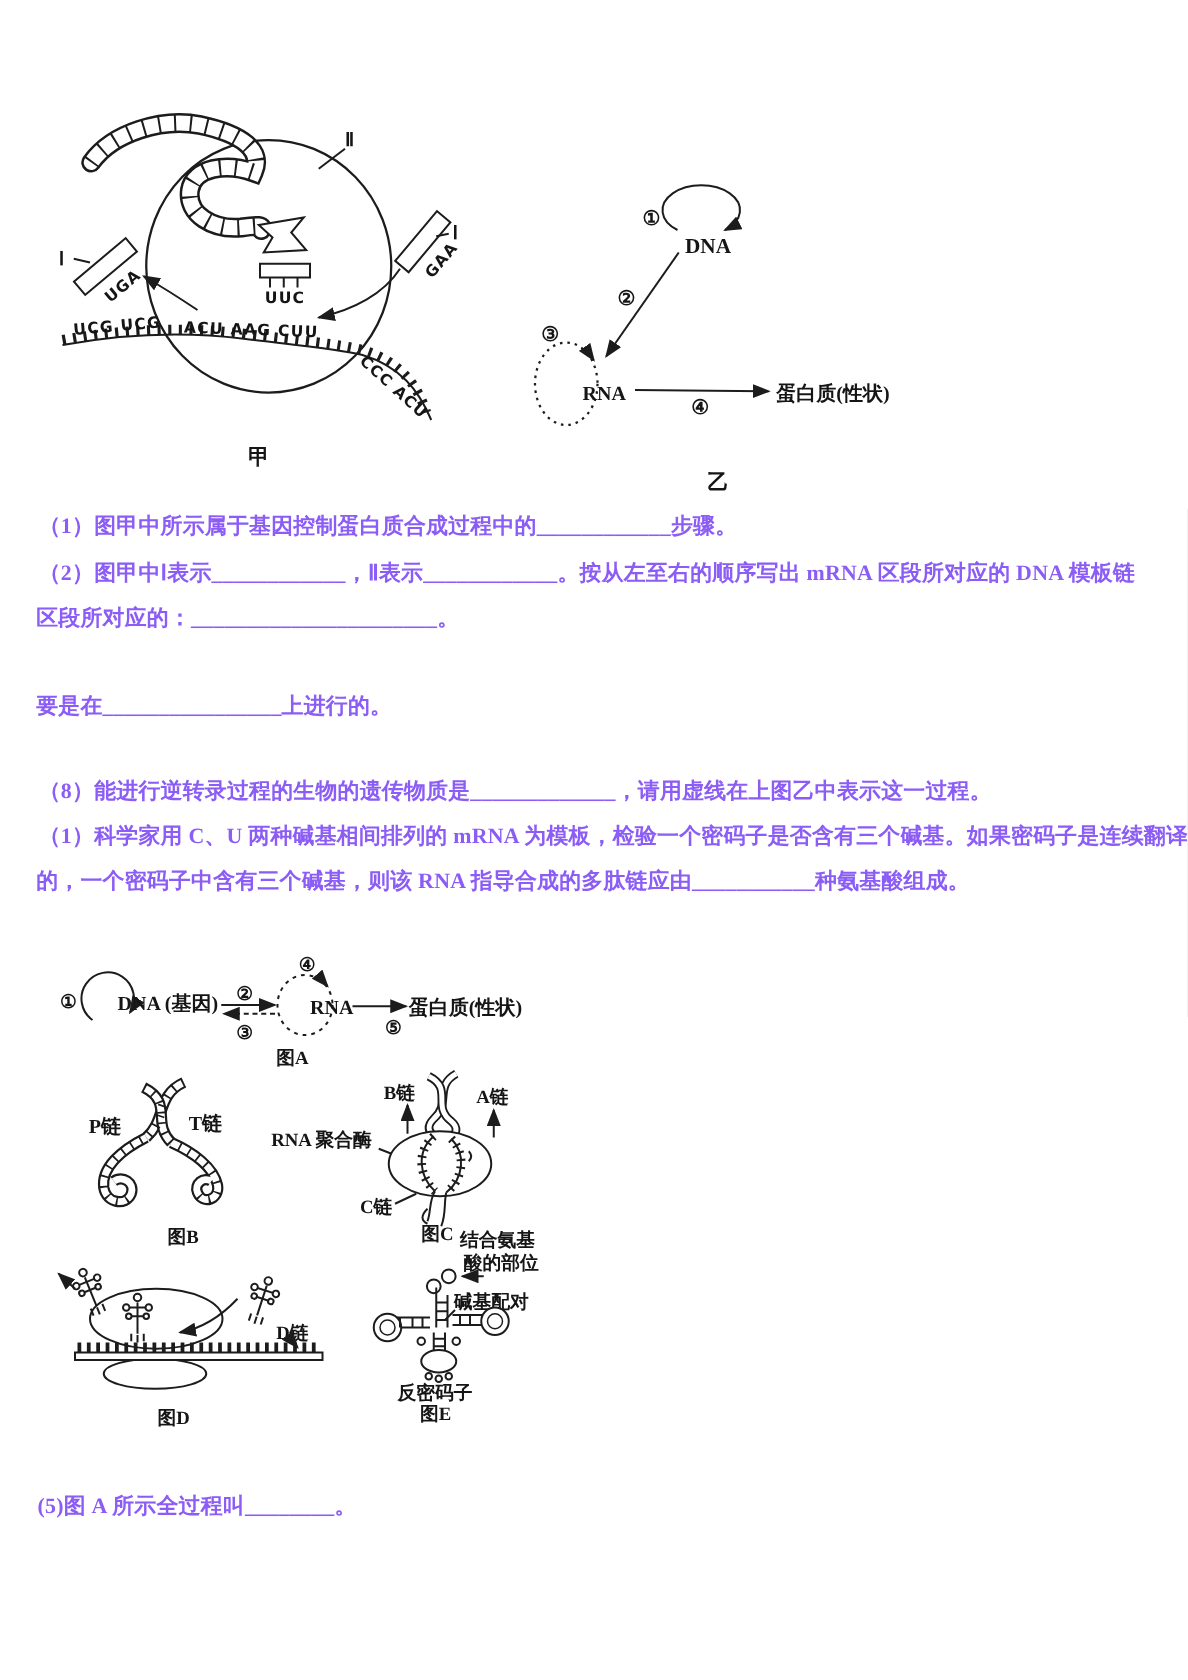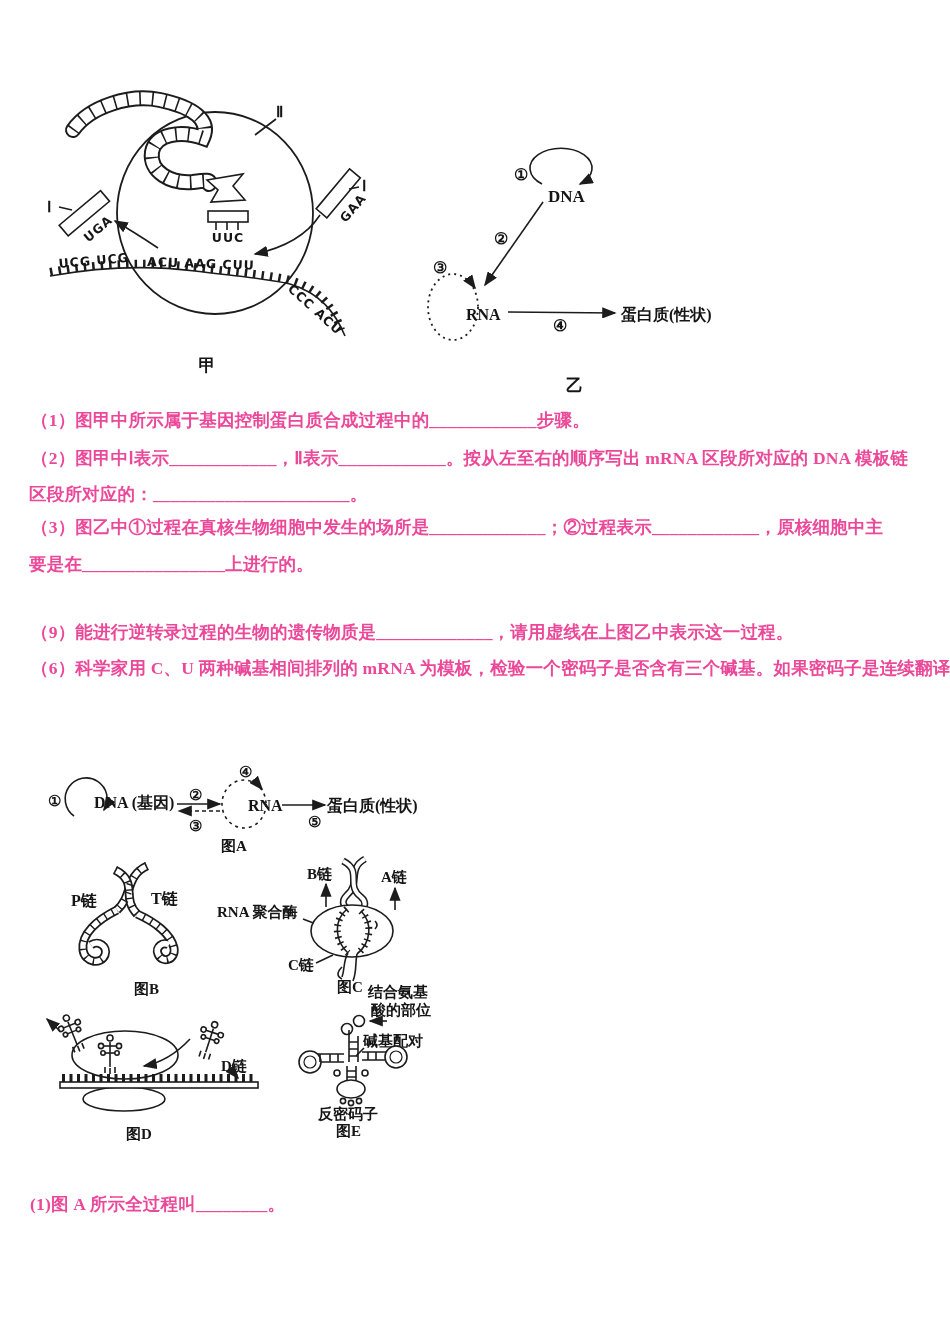--- a/index.html
+++ b/index.html
@@ -1,19 +1,19 @@
 <!DOCTYPE html>
 <html><head>
 <meta charset="utf-8">
 <style>
   html,body{margin:0;padding:0;background:#e8e8e8;}
   .page{position:relative;width:950px;height:1344px;background:#ffffff;margin:0 auto;
         font-family:"Liberation Serif",serif;color:#111;overflow:hidden;}
   .qline{position:absolute;white-space:nowrap;font-weight:bold;font-size:17.5px;
-         letter-spacing:0.2px;color:#ec4899;}
+         letter-spacing:0.2px;color:#8b5cf6;}
   svg{position:absolute;overflow:visible;}
   svg text{font-family:"Liberation Serif",serif;font-weight:bold;fill:#151515;}
   .codon{font-family:"DejaVu Sans",sans-serif;font-size:12.5px;letter-spacing:1px;font-weight:bold;}
   .lbl15{font-size:15px;} .lbl16{font-size:16px;} .lbl17{font-size:17px;}
   .tube-b{fill:none;stroke:#1c1c1c;}
   .tube-w{fill:none;stroke:#ffffff;}
   .ln{fill:none;stroke:#1c1c1c;stroke-width:1.6;}
   .shape{fill:#ffffff;stroke:#1c1c1c;stroke-width:1.6;}
 </style>
 </head>
@@ -89,24 +89,24 @@
     <text class="lbl16" x="36" y="180">RNA</text>
     <path class="ln" marker-end="url(#ahY)" d="M 78 172 L 185 173"></path>
     <text class="lbl16" x="123" y="191">④</text>
     <text class="lbl16" x="191" y="180">蛋白质(性状)</text>
     <text class="lbl17" x="136" y="251">乙</text>
   </svg>
 
   <div class="qline" style="left:31px;top:408px">（1）图甲中所示属于基因控制蛋白质合成过程中的____________步骤。</div>
   <div class="qline" style="left:31px;top:446px">（2）图甲中Ⅰ表示____________，Ⅱ表示____________。按从左至右的顺序写出 mRNA 区段所对应的 DNA 模板链</div>
   <div class="qline" style="left:29px;top:482px">区段所对应的：______________________。</div>
-  <div class="qline" style="left:31px;top:515px">（3）图乙中①过程在真核生物细胞中发生的场所是_____________；②过程表示____________，原核细胞中主</div>
   <div class="qline" style="left:29px;top:552px">要是在________________上进行的。</div>
-  <div class="qline" style="left:31px;top:620px">（9）能进行逆转录过程的生物的遗传物质是_____________，请用虚线在上图乙中表示这一过程。</div>
-  <div class="qline" style="left:31px;top:656px">（6）科学家用 C、U 两种碱基相间排列的 mRNA 为模板，检验一个密码子是否含有三个碱基。如果密码子是连续翻译</div>
+  <div class="qline" style="left:31px;top:620px">（8）能进行逆转录过程的生物的遗传物质是_____________，请用虚线在上图乙中表示这一过程。</div>
+  <div class="qline" style="left:31px;top:656px">（1）科学家用 C、U 两种碱基相间排列的 mRNA 为模板，检验一个密码子是否含有三个碱基。如果密码子是连续翻译</div>
+  <div class="qline" style="left:29px;top:692px">的，一个密码子中含有三个碱基，则该 RNA 指导合成的多肽链应由___________种氨基酸组成。</div>
 
   <svg style="left:30px;top:760px" width="430" height="100" viewBox="0 0 430 100">
     <defs>
       <marker id="ahA" markerWidth="9" markerHeight="7" refX="8" refY="3.5" orient="auto">
         <path d="M0,0 L9,3.5 L0,7 z" fill="#1c1c1c"></path>
       </marker>
     </defs>
     <text class="lbl15" x="18" y="46">①</text>
     <path class="ln" marker-end="url(#ahA)" d="M 44 56 A 21 21 0 1 1 74 50"></path>
     <text class="lbl16" x="64" y="48">DNA (基因)</text>
@@ -236,15 +236,15 @@
       <circle class="shape" cx="53" cy="123" r="2.6"></circle>
       <circle class="shape" cx="61" cy="125" r="2.6"></circle>
       <circle class="shape" cx="69" cy="123" r="2.6"></circle>
       <circle class="shape" cx="75" cy="95" r="3"></circle>
       <circle class="shape" cx="47" cy="95" r="3"></circle>
     </g>
     <text class="lbl15" x="28" y="141">反密码子</text>
     <text class="lbl15" x="46" y="158">图E</text>
   </svg>
 
-  <div class="qline" style="left:30px;top:1192px">(1)图 A 所示全过程叫________。</div>
+  <div class="qline" style="left:30px;top:1192px">(5)图 A 所示全过程叫________。</div>
 
 </div>
 
 </body></html>

